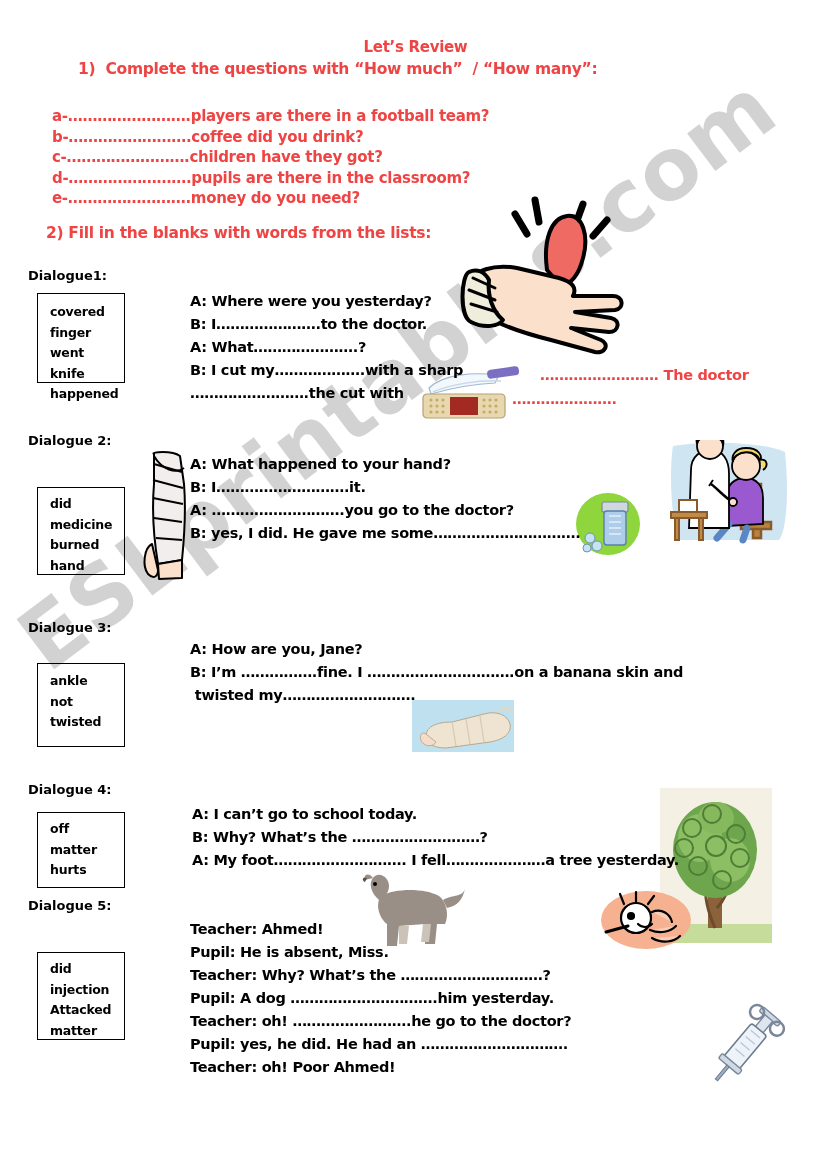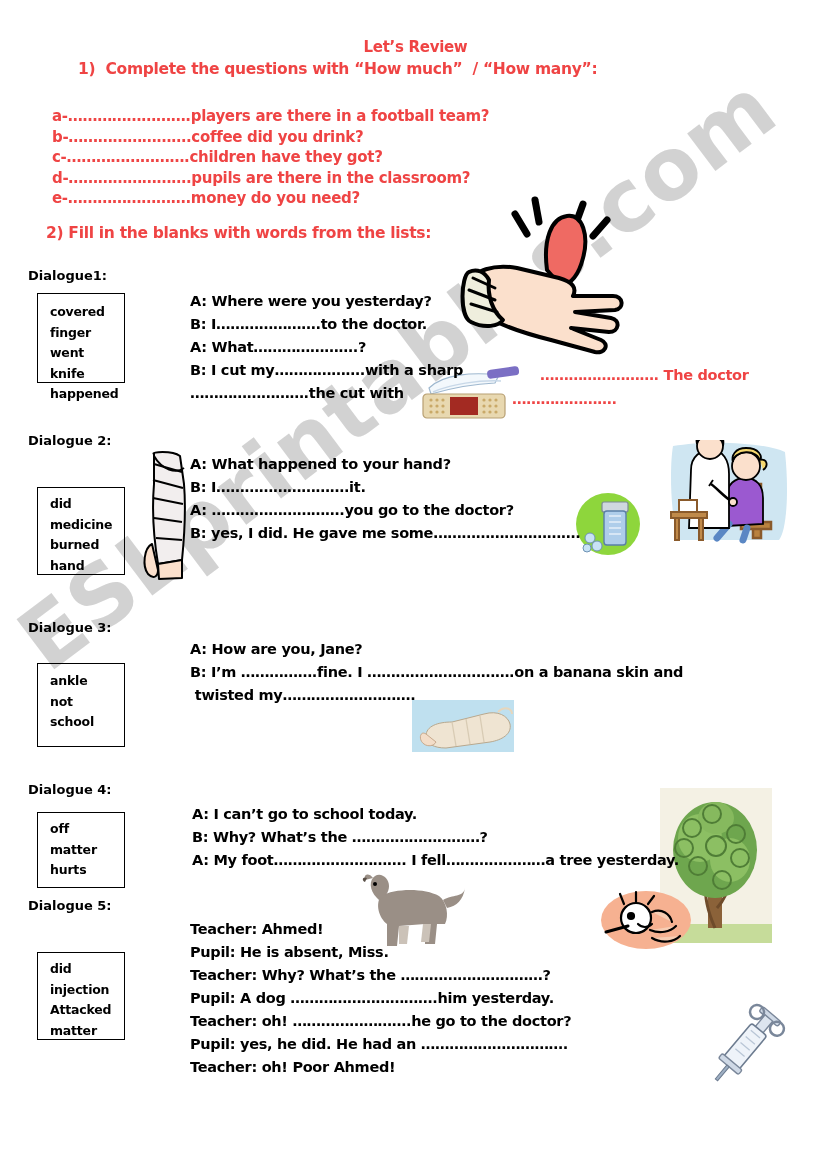--- a/index.html
+++ b/index.html
@@ -350,21 +350,21 @@
     <div class="line">A: What happened to your hand?</div>
     <div class="line">B: I……………………….it.</div>
     <div class="line">A: ……………………….you go to the doctor?</div>
     <div class="line">B: yes, I did. He gave me some………………………….</div>
   </div>
 
   <div class="dlg-head" style="left:28px; top:620px;">Dialogue 3:</div>
   <div class="wordbox" style="left:37px; top:663px; width:88px; height:84px; padding:11px 0 0 12px;">
     <div class="w">ankle</div>
     <div class="w">not</div>
-    <div class="w">school</div>
+    <div class="w">twisted</div>
   </div>
   <div class="dlg-body" style="left:190px; top:641px;">
     <div class="line">A: How are you, Jane?</div>
     <div class="line">B: I’m …………….fine. I ………………………….on a banana skin and</div>
     <div class="line"> twisted my……………………….</div>
   </div>
 
   <div class="dlg-head" style="left:28px; top:782px;">Dialogue 4:</div>
   <div class="wordbox" style="left:37px; top:812px; width:88px; height:76px; padding:10px 0 0 12px;">
     <div class="w">off</div>

